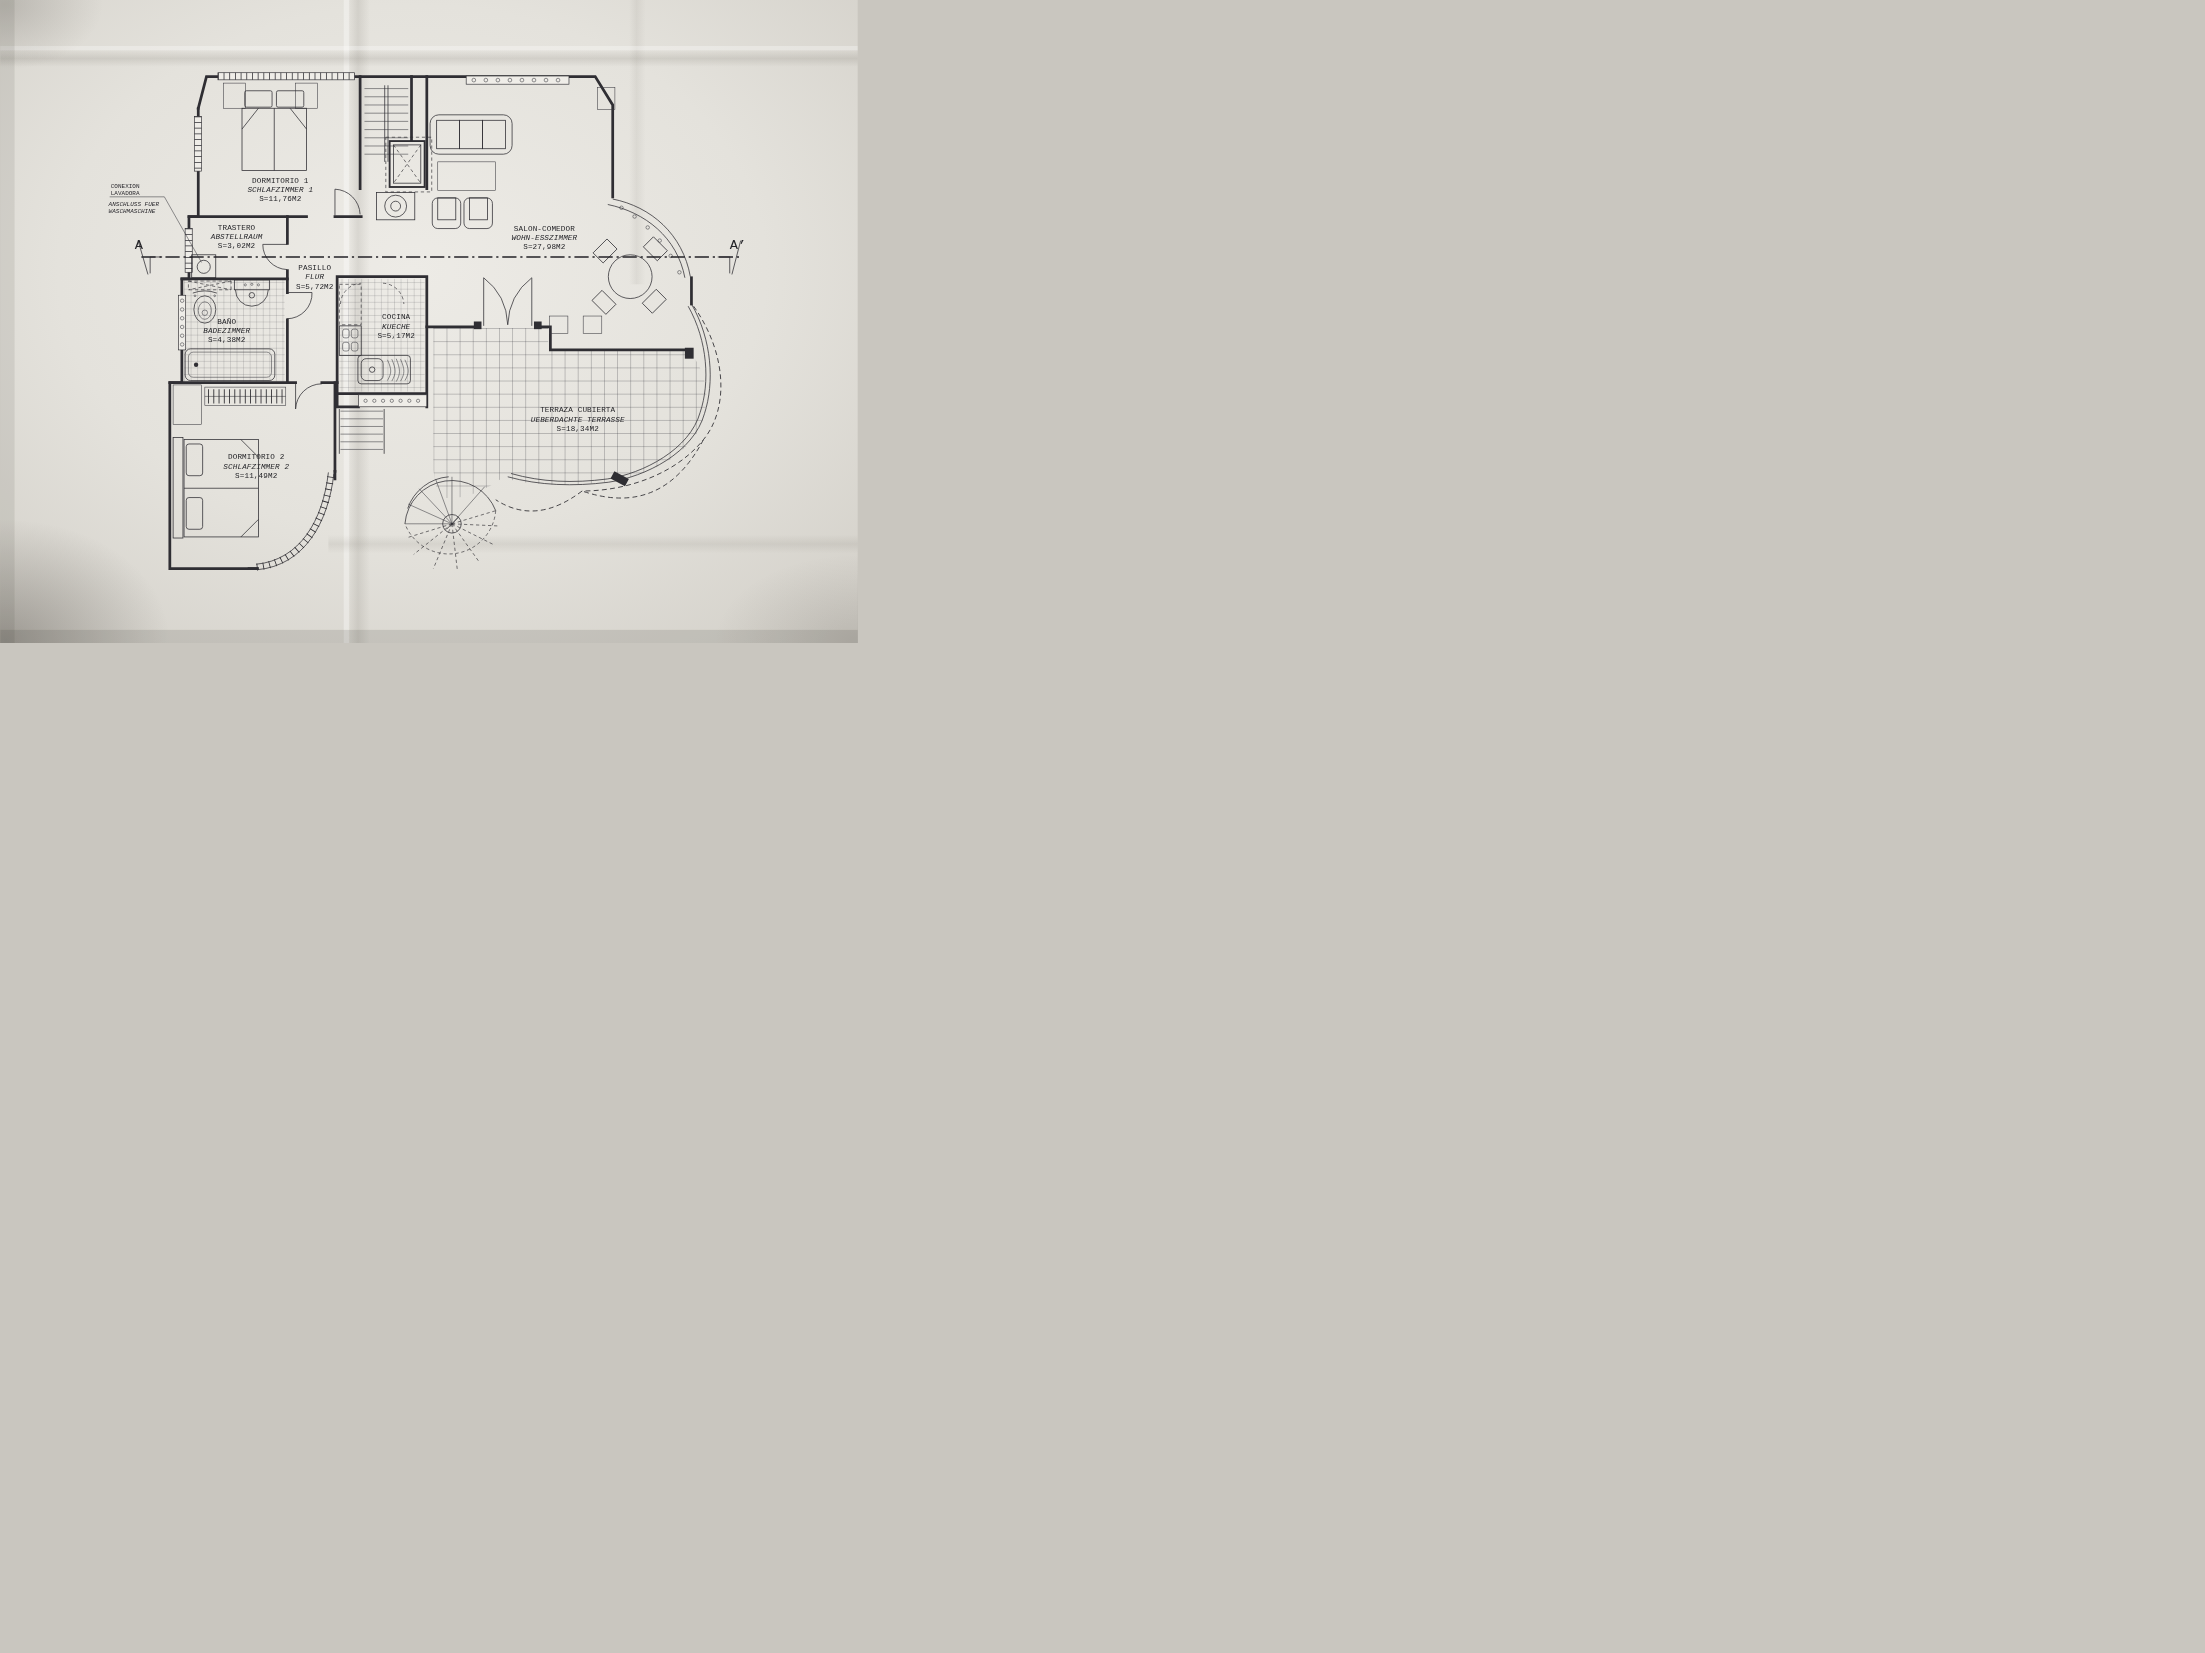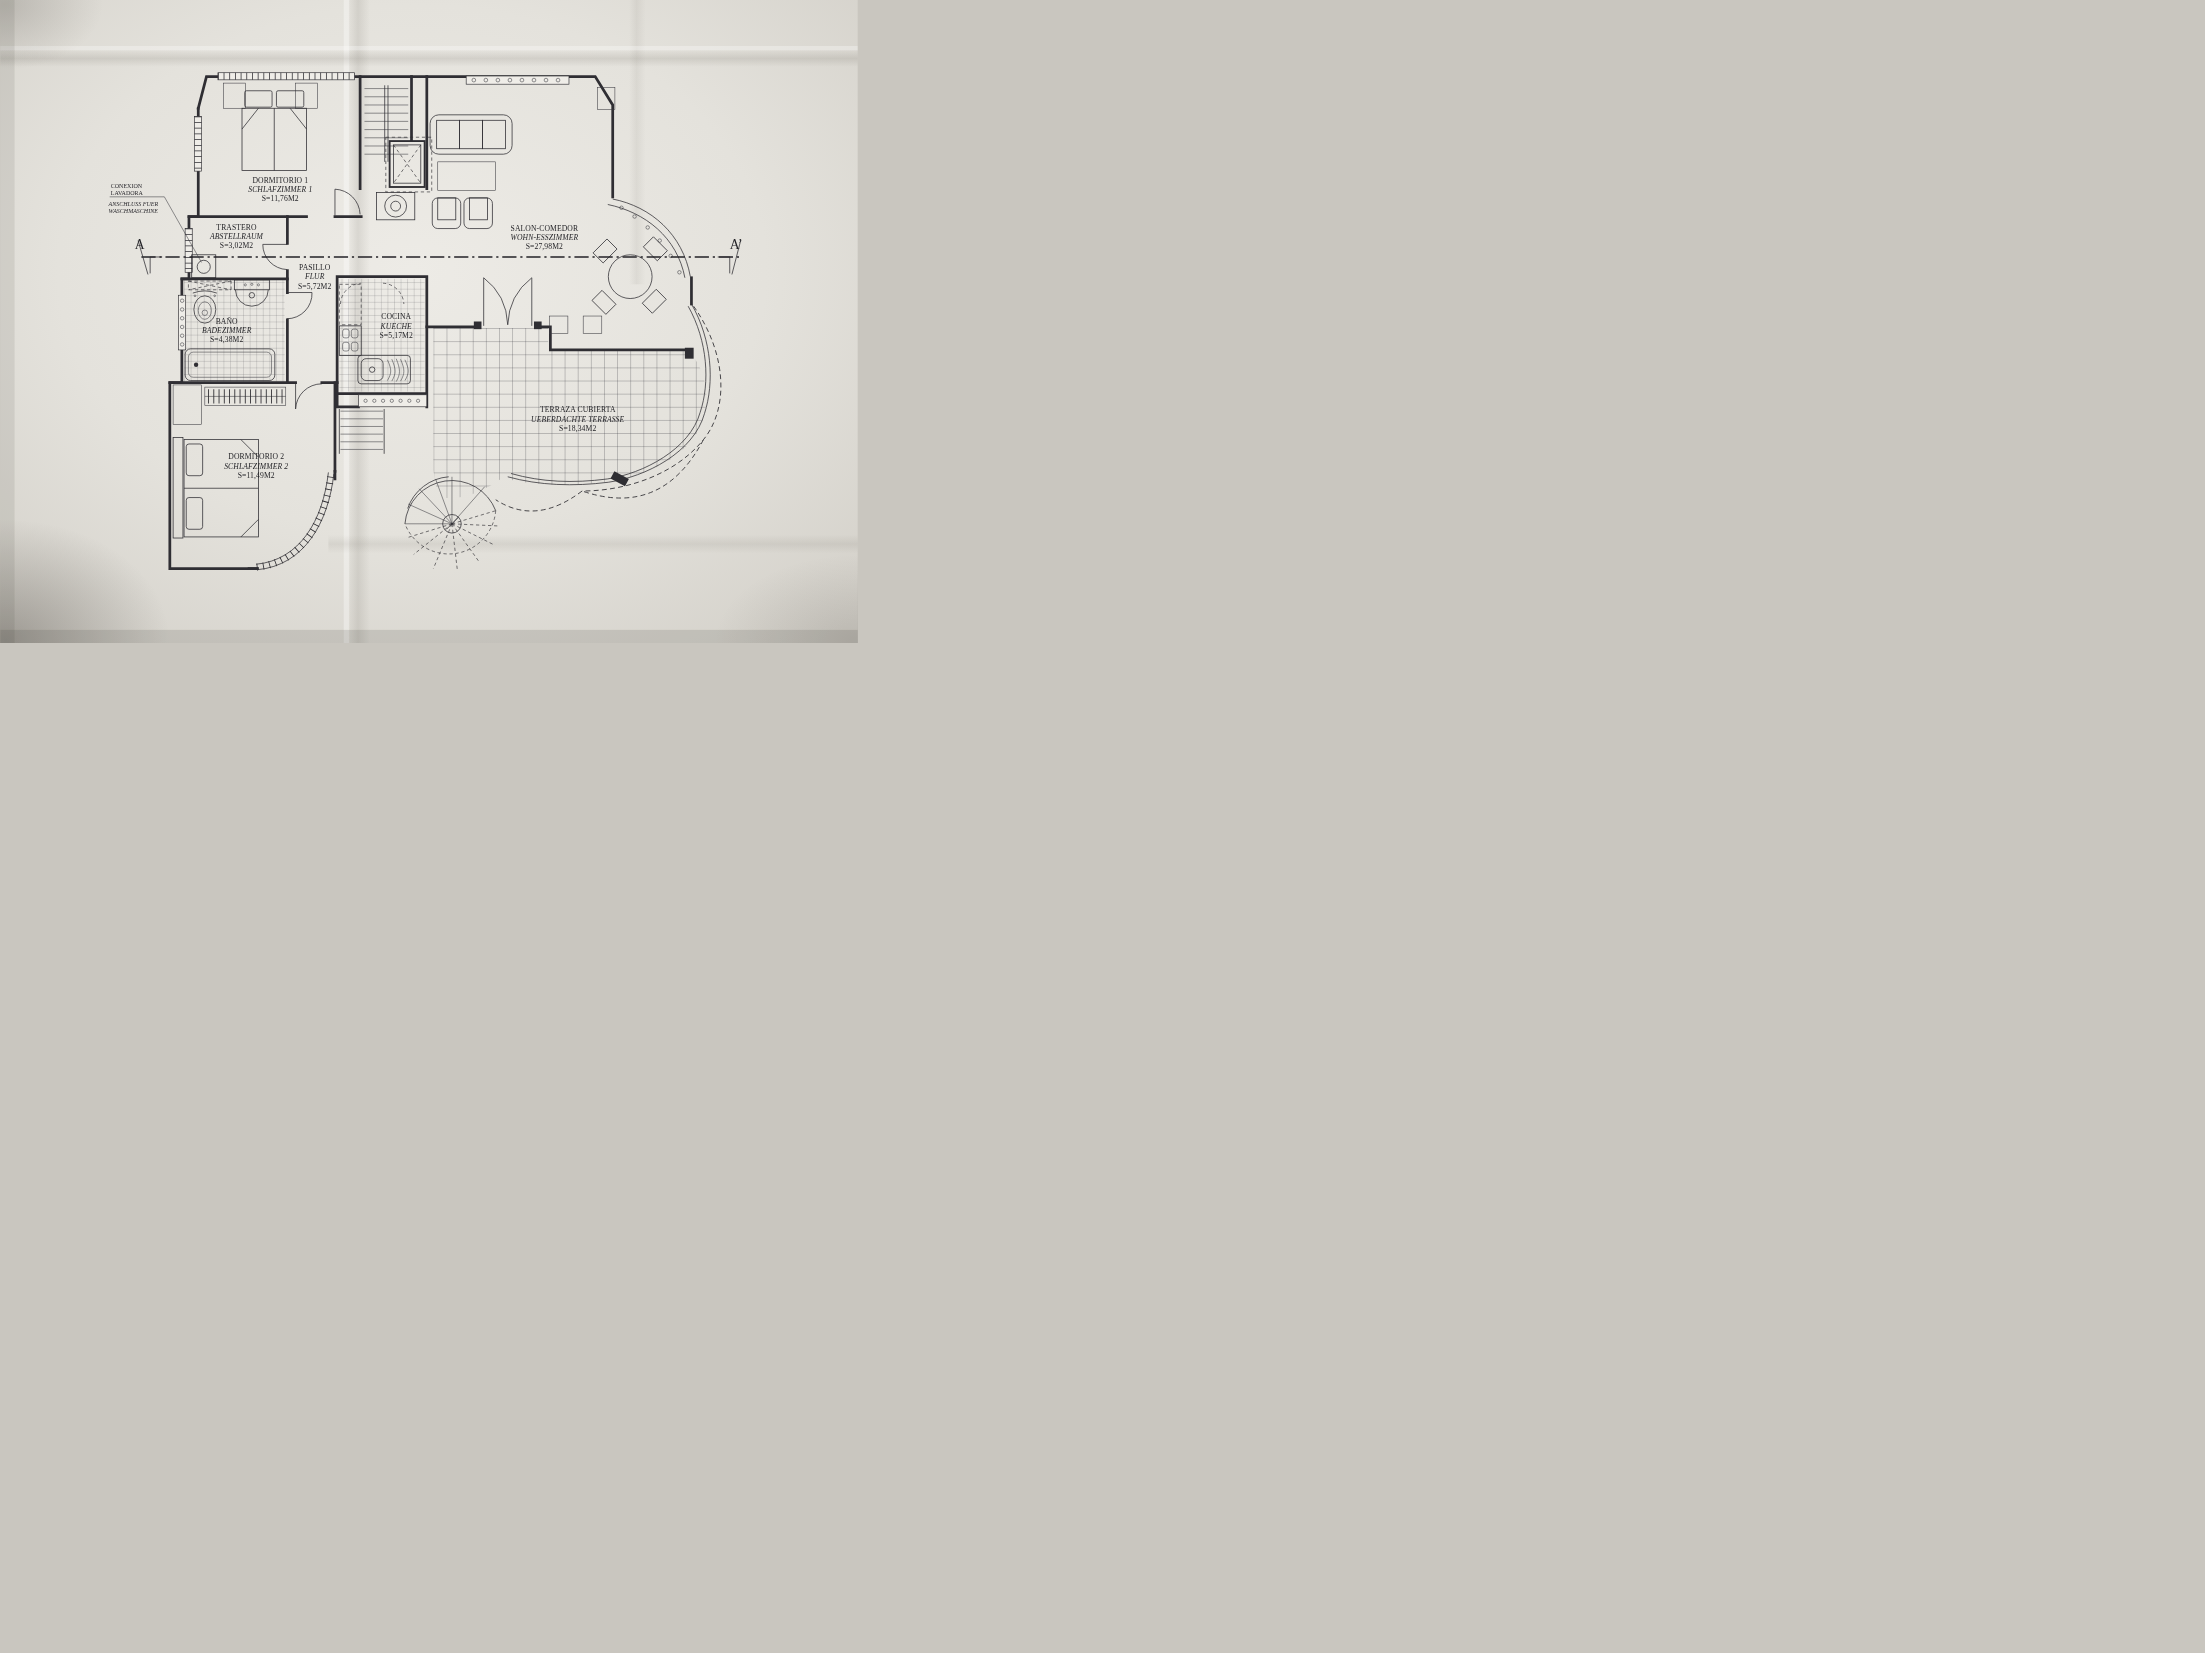--- a/index.html
+++ b/index.html
@@ -1,17 +1,17 @@
 <!DOCTYPE html>
 <html style="font-size:8.8px"><head>
 <meta charset="utf-8">
 <style>
   html,body{margin:0;padding:0;background:#c9c6bf;}
   #stage{position:relative;width:858px;height:643px;overflow:hidden;
-         font-family:Liberation Serif, serif;}
+         font-family:Liberation Mono, monospace;}
   svg{display:block}
   .wall{stroke:#2f2e33;stroke-width:5;fill:none;stroke-linecap:square;}
   .wall4{stroke:#2f2e33;stroke-width:3.4;fill:none;stroke-linecap:square;}
   .thin{stroke:#2f2e33;stroke-width:1.4;fill:none;}
   .hair{stroke:#3a393f;stroke-width:1;fill:none;}
   .dash{stroke:#2f2e33;stroke-width:1.6;fill:none;stroke-dasharray:9 6;}
   .dashthin{stroke:#2f2e33;stroke-width:1.2;fill:none;stroke-dasharray:6 5;}
   .dashdot{stroke:#232227;stroke-width:2.6;fill:none;stroke-dasharray:26 7 4 7;}
   .winbase{fill:#efede8;stroke:#2f2e33;stroke-width:1.2;}
   .ticks{stroke:#2f2e33;fill:none;}

